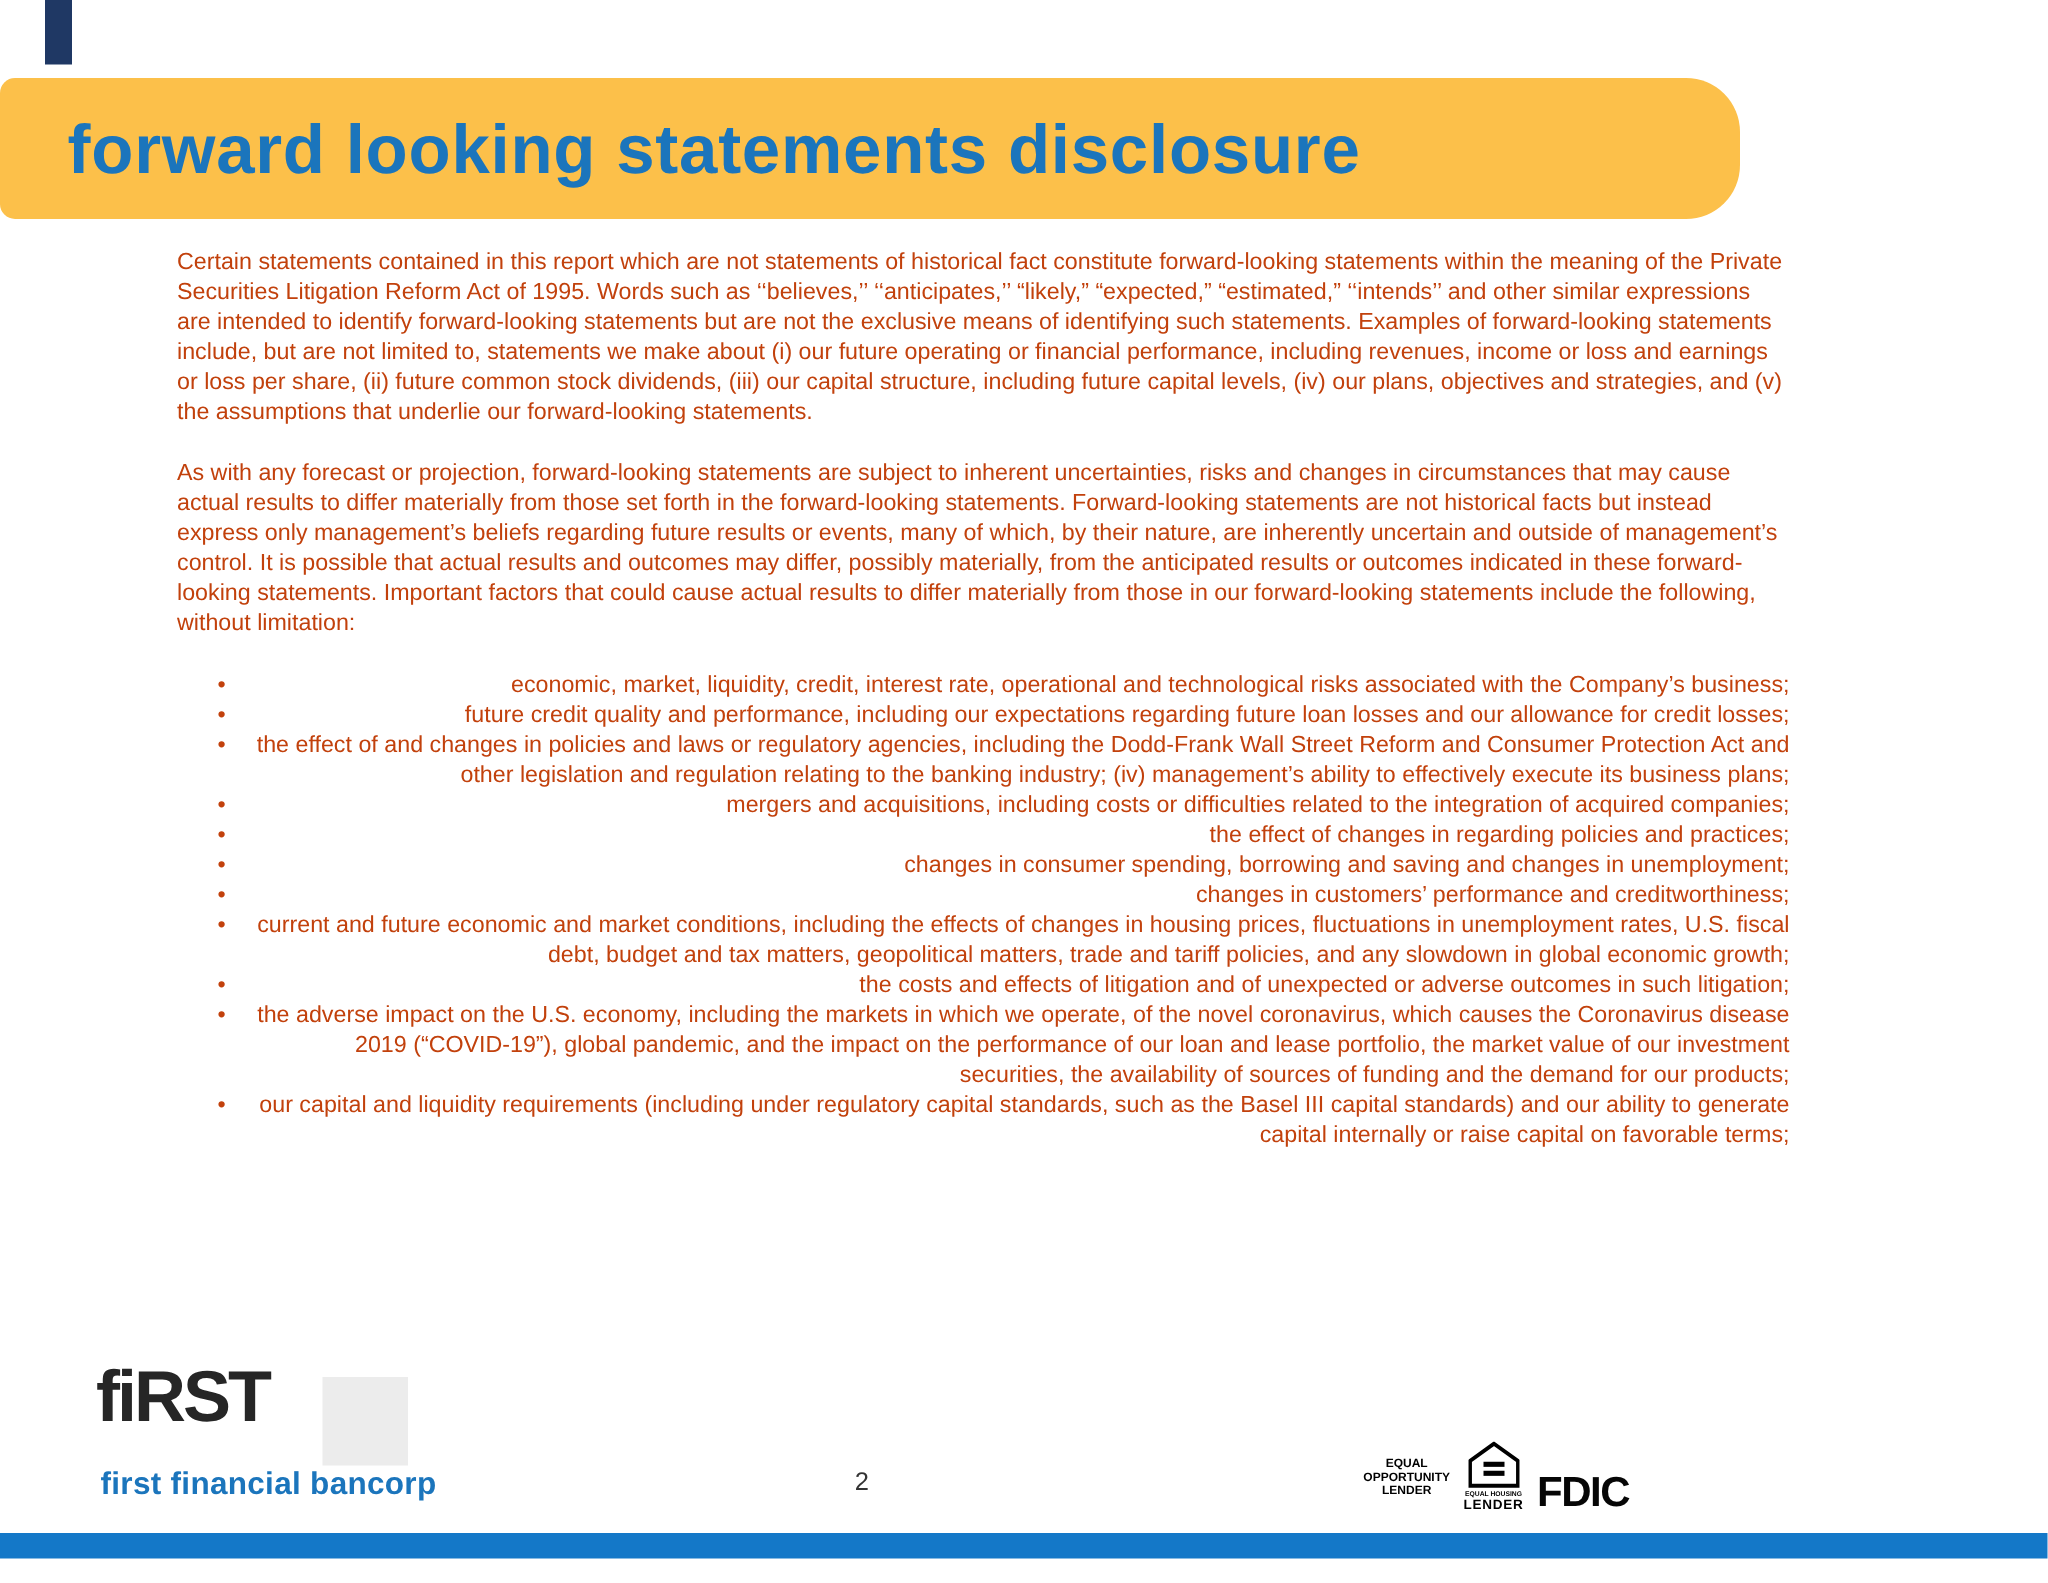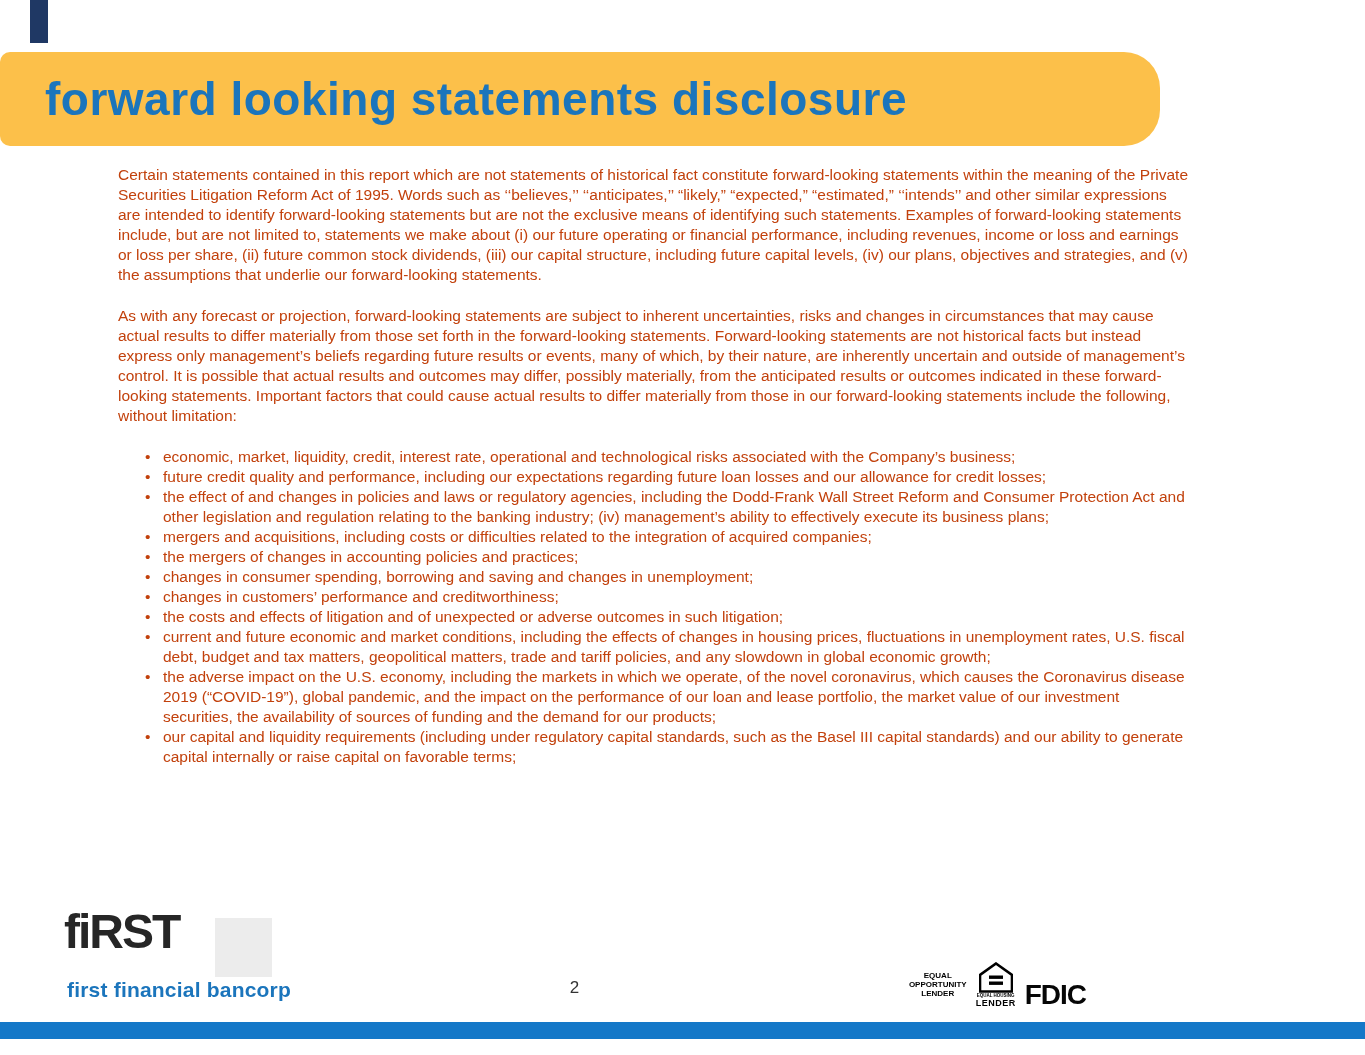--- a/index.html
+++ b/index.html
@@ -31,21 +31,21 @@
     color: #1b75bc;
     white-space: nowrap;
   }
 
   
   .body-copy {
     position: absolute; left: 118px; top: 165px; width: 1075px;
     font-size: 15.5px; line-height: 20px; color: #c2410c;
   }
   .body-copy p { margin: 0 0 21px 0; }
-  .bullet-list { list-style: none; margin: 0; padding: 0 0 0 22px; }
+  .bullet-list { list-style: none; margin: 0; padding: 0 0 0 22px; text-align: right; }
   .bullet-list li { position: relative; padding-left: 23px; }
   .bullet-list li::before {
     content: "\2022";
     position: absolute; left: 5px; top: 0;
   }
 
   
   .logo-block { position: absolute; left: 64px; top: 908px; }
   .logo-main {
     font-size: 48px; font-weight: 800; letter-spacing: -2px;
@@ -100,25 +100,25 @@
   </div>
 
   <div class="body-copy">
     <p>Certain statements contained in this report which are not statements of historical fact constitute forward-looking statements within the meaning of the Private Securities Litigation Reform Act of 1995.  Words such as ‘‘believes,’’ ‘‘anticipates,’’ “likely,” “expected,” “estimated,” ‘‘intends’’ and other similar expressions are intended to identify forward-looking statements but are not the exclusive means of identifying such statements.  Examples of forward-looking statements include, but are not limited to, statements we make about (i) our future operating or financial performance, including revenues, income or loss and earnings or loss per share, (ii) future common stock dividends, (iii) our capital structure, including future capital levels, (iv) our plans, objectives and strategies, and (v) the assumptions that underlie our forward-looking statements.</p>
     <p>As with any forecast or projection, forward-looking statements are subject to inherent uncertainties, risks and changes in circumstances that may cause actual results to differ materially from those set forth in the forward-looking statements.  Forward-looking statements are not historical facts but instead express only management’s beliefs regarding future results or events, many of which, by their nature, are inherently uncertain and outside of management’s control. It is possible that actual results and outcomes may differ, possibly materially, from the anticipated results or outcomes indicated in these forward-looking statements.  Important factors that could cause actual results to differ materially from those in our forward-looking statements include the following, without limitation:</p>
     <ul class="bullet-list">
       <li>economic, market, liquidity, credit, interest rate, operational and technological risks associated with the Company’s business;</li>
       <li>future credit quality and performance, including our expectations regarding future loan losses and our allowance for credit losses;</li>
       <li>the effect of and changes in policies and laws or regulatory agencies, including the Dodd-Frank Wall Street Reform and Consumer Protection Act and other legislation and regulation relating to the banking industry; (iv) management’s ability to effectively execute its business plans;</li>
       <li>mergers and acquisitions, including costs or difficulties related to the integration of acquired companies;</li>
-      <li>the mergers of changes in accounting policies and practices;</li>
+      <li>the effect of changes in regarding policies and practices;</li>
       <li>changes in consumer spending, borrowing and saving and changes in unemployment;</li>
       <li>changes in customers’ performance and creditworthiness;</li>
+      <li>current and future economic and market conditions, including the effects of changes in housing prices, fluctuations in unemployment rates, U.S. fiscal debt, budget and tax matters, geopolitical matters, trade and tariff policies, and any slowdown in global economic growth;</li>
       <li>the costs and effects of litigation and of unexpected or adverse outcomes in such litigation;</li>
-      <li>current and future economic and market conditions, including the effects of changes in housing prices, fluctuations in unemployment rates, U.S. fiscal debt, budget and tax matters, geopolitical matters, trade and tariff policies, and any slowdown in global economic growth;</li>
       <li>the adverse impact on the U.S. economy, including the markets in which we operate, of the novel coronavirus, which causes the Coronavirus disease 2019 (“COVID-19”), global pandemic, and the impact on the performance of our loan and lease portfolio, the market value of our investment securities, the availability of sources of funding and the demand for our products;</li>
       <li>our capital and liquidity requirements (including under regulatory capital standards, such as the Basel III capital standards) and our ability to generate capital internally or raise capital on favorable terms;</li>
     </ul>
   </div>
 
   <div class="logo-gray-block"></div>
 
   <div class="logo-block">
     <div class="logo-main">fiRST</div>
   </div>

